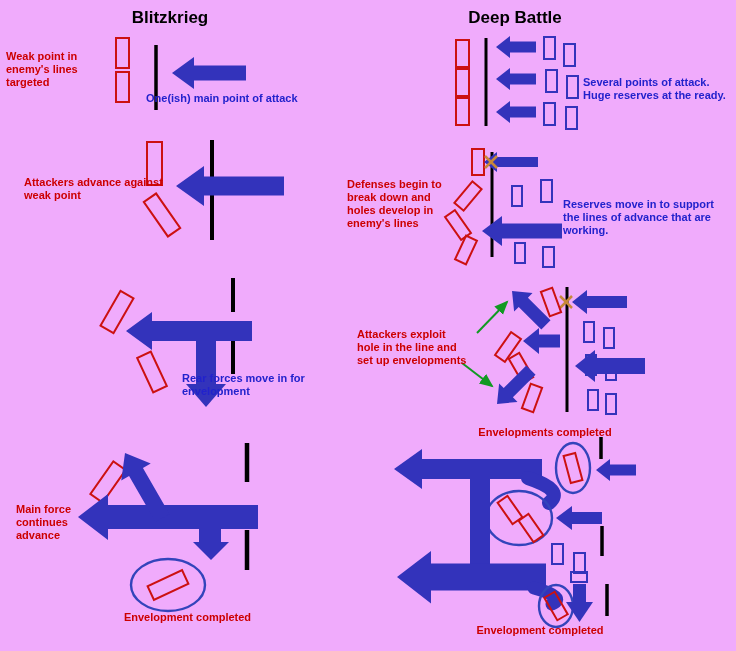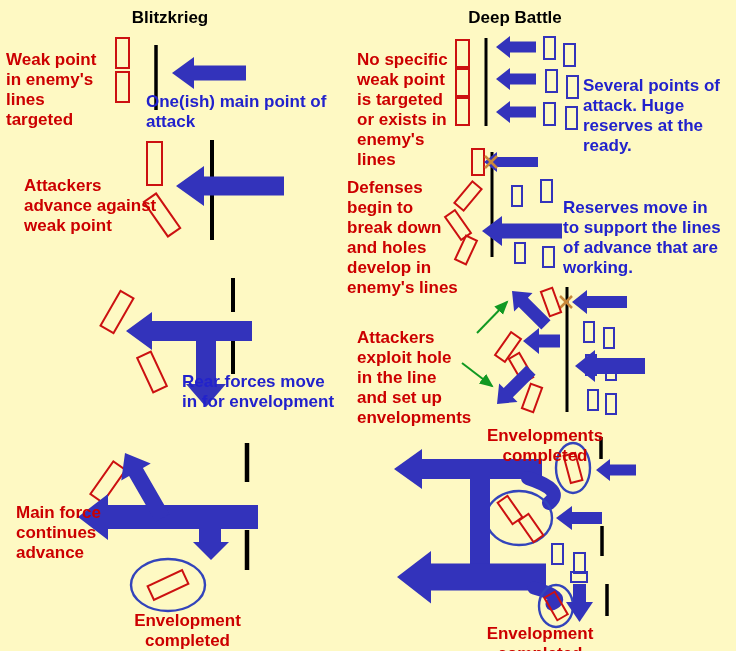--- a/index.html
+++ b/index.html
@@ -1,19 +1,19 @@
 <!DOCTYPE html>
 <html><head>
 <meta charset="utf-8">
 <style>
   html,body{margin:0;padding:0;background:#ffffff;}
-  #stage{position:relative;width:736px;height:651px;background:#fef9c3;overflow:hidden;
+  #stage{position:relative;width:736px;height:651px;background:#f0abfc;overflow:hidden;
          font-family:"Liberation Sans", sans-serif;}
   #shapes{position:absolute;left:0;top:0;}
-  .txt{position:absolute;font-weight:bold;font-size:17px;line-height:1.18;}
+  .txt{position:absolute;font-weight:bold;font-size:11px;line-height:1.18;}
   .red{color:#cc0000;}
   .blue{color:#2222cc;}
   .title{position:absolute;font-weight:bold;font-size:17px;color:#000;text-align:center;}
   .center{text-align:center;}
 </style>
 </head>
 <body>
 
 <div id="stage">
 
@@ -153,21 +153,20 @@
 <div class="txt red" style="left:6px;top:50px;width:100px;">Weak point in enemy's lines targeted</div>
 <div class="txt red" style="left:24px;top:176px;width:140px;">Attackers advance against weak point</div>
 
 <div class="txt blue" style="left:146px;top:92px;width:190px;">One(ish) main point of attack</div>
 
 <div class="txt blue" style="left:182px;top:372px;width:158px;">Rear forces move in for envelopment</div>
 
 <div class="txt red" style="left:16px;top:503px;width:95px;">Main force continues advance</div>
 <div class="txt red center" style="left:100px;top:611px;width:175px;">Envelopment completed</div>
 
-<div class="txt red" style="left:357px;top:50px;width:100px;">No specific weak point is targeted or exists in enemy's lines</div>
 <div class="txt blue" style="left:583px;top:76px;width:150px;">Several points of attack. Huge reserves at the ready.</div>
 
 <div class="txt red" style="left:347px;top:178px;width:112px;">Defenses begin to break down and holes develop in enemy's lines</div>
 <div class="txt blue" style="left:563px;top:198px;width:165px;">Reserves move in to support the lines of advance that are working.</div>
 
 <div class="txt red center" style="left:455px;top:426px;width:180px;">Envelopments completed</div>
 
 <div class="txt red" style="left:357px;top:328px;width:110px;">Attackers exploit hole in the line and set up envelopments</div>
 <div class="txt red center" style="left:450px;top:624px;width:180px;">Envelopment completed</div>
 

